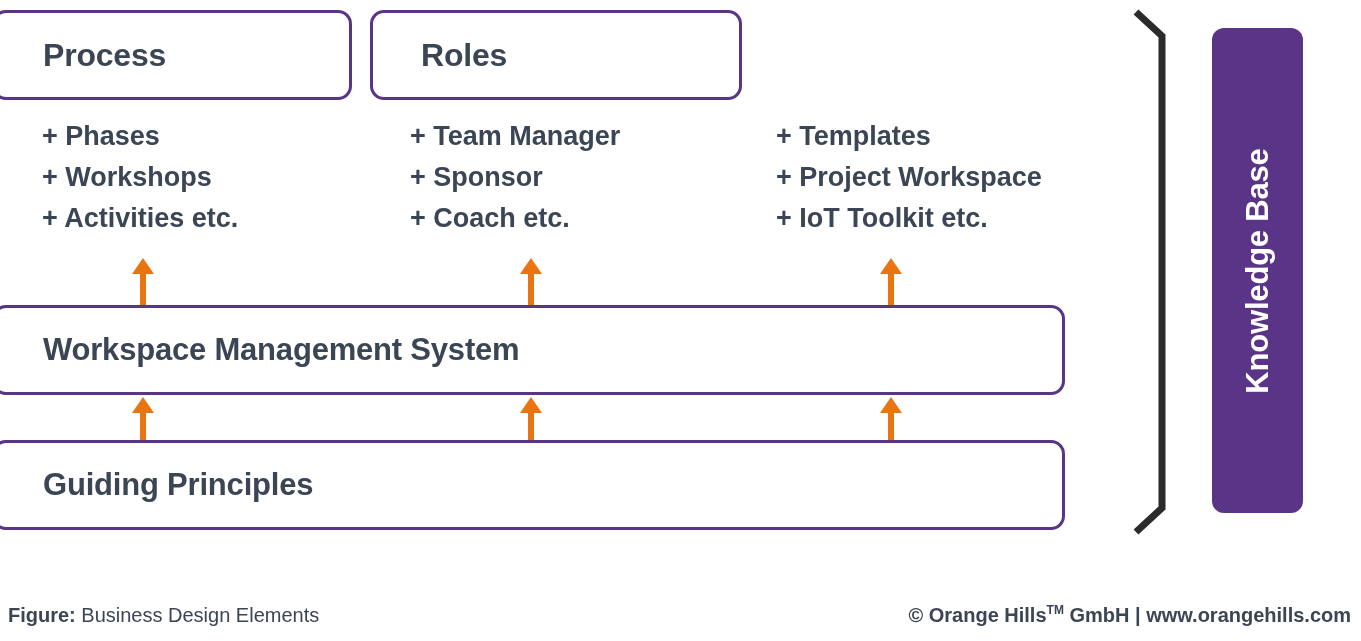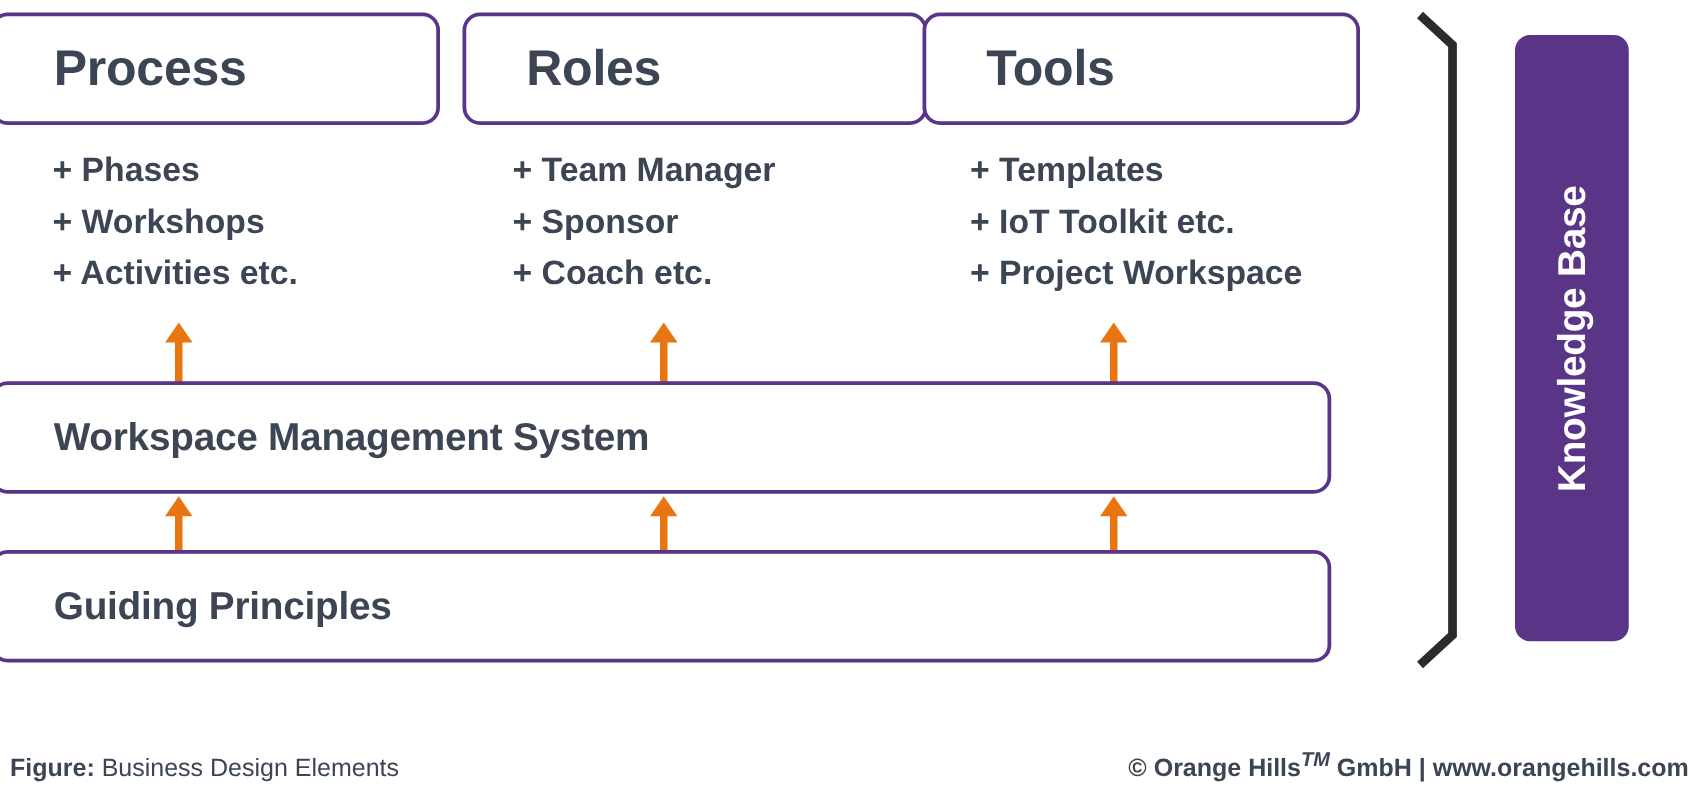--- a/index.html
+++ b/index.html
@@ -32,21 +32,21 @@
   .card-title {
     font-weight: bold;
     color: #3b4554;
     letter-spacing: -0.2px;
     white-space: nowrap;
   }
 
   
   .cat-card { height: 90px; top: 10px; }
   .cat-card .card-title {
-    font-size: 40px;
+    font-size: 32px;
     margin-left: 48px;
     text-align: center;
   }
   #card-process { left: -8px;  width: 360px; }
   #card-roles   { left: 370px; width: 372px; }
   #card-tools   { left: 738px; width: 350px; }
 
   
   .bullets {
     position: absolute;
@@ -134,55 +134,51 @@
     position: absolute;
     bottom: 14px;
     font-size: 20px;
     color: #3b4554;
     white-space: nowrap;
   }
   #footer-left  { left: 8px; }
   #footer-right { right: 10px; font-weight: bold; }
   #footer-left .fig-label { font-weight: bold; }
   .tm {
-    font-size: 16px;
+    font-size: 12px;
     vertical-align: super;
     font-weight: bold;
-    font-style: italic;
   }
 </style>
 </head>
 <body>
 
 <div id="diagram">
 
   <div class="card cat-card" id="card-process">
     <span class="card-title">Process</span>
   </div>
   <div class="card cat-card" id="card-roles">
     <span class="card-title">Roles</span>
-  </div>
-  <div class="card cat-card" id="card-tools">
-    <span class="card-title">Tools</span>
   </div>
 
   <div class="bullets" id="bullets-process">
     <span class="bullet-line">+ Phases</span>
     <span class="bullet-line">+ Workshops</span>
     <span class="bullet-line">+ Activities etc.</span>
   </div>
   <div class="bullets" id="bullets-roles">
     <span class="bullet-line">+ Team Manager</span>
     <span class="bullet-line">+ Sponsor</span>
     <span class="bullet-line">+ Coach etc.</span>
   </div>
   <div class="bullets" id="bullets-tools">
     <span class="bullet-line">+ Templates</span>
+    <span class="bullet-line">+ Project Workspace</span>
     <span class="bullet-line">+ IoT Toolkit etc.</span>
-    <span class="bullet-line">+ Project Workspace</span>
   </div>
 
   <div class="arrow arrow-up-row" style="left:132px;">
     <div class="head"></div>
     <div class="shaft"></div>
   </div>
   <div class="arrow arrow-up-row" style="left:520px;">
     <div class="head"></div>
     <div class="shaft"></div>
   </div>

